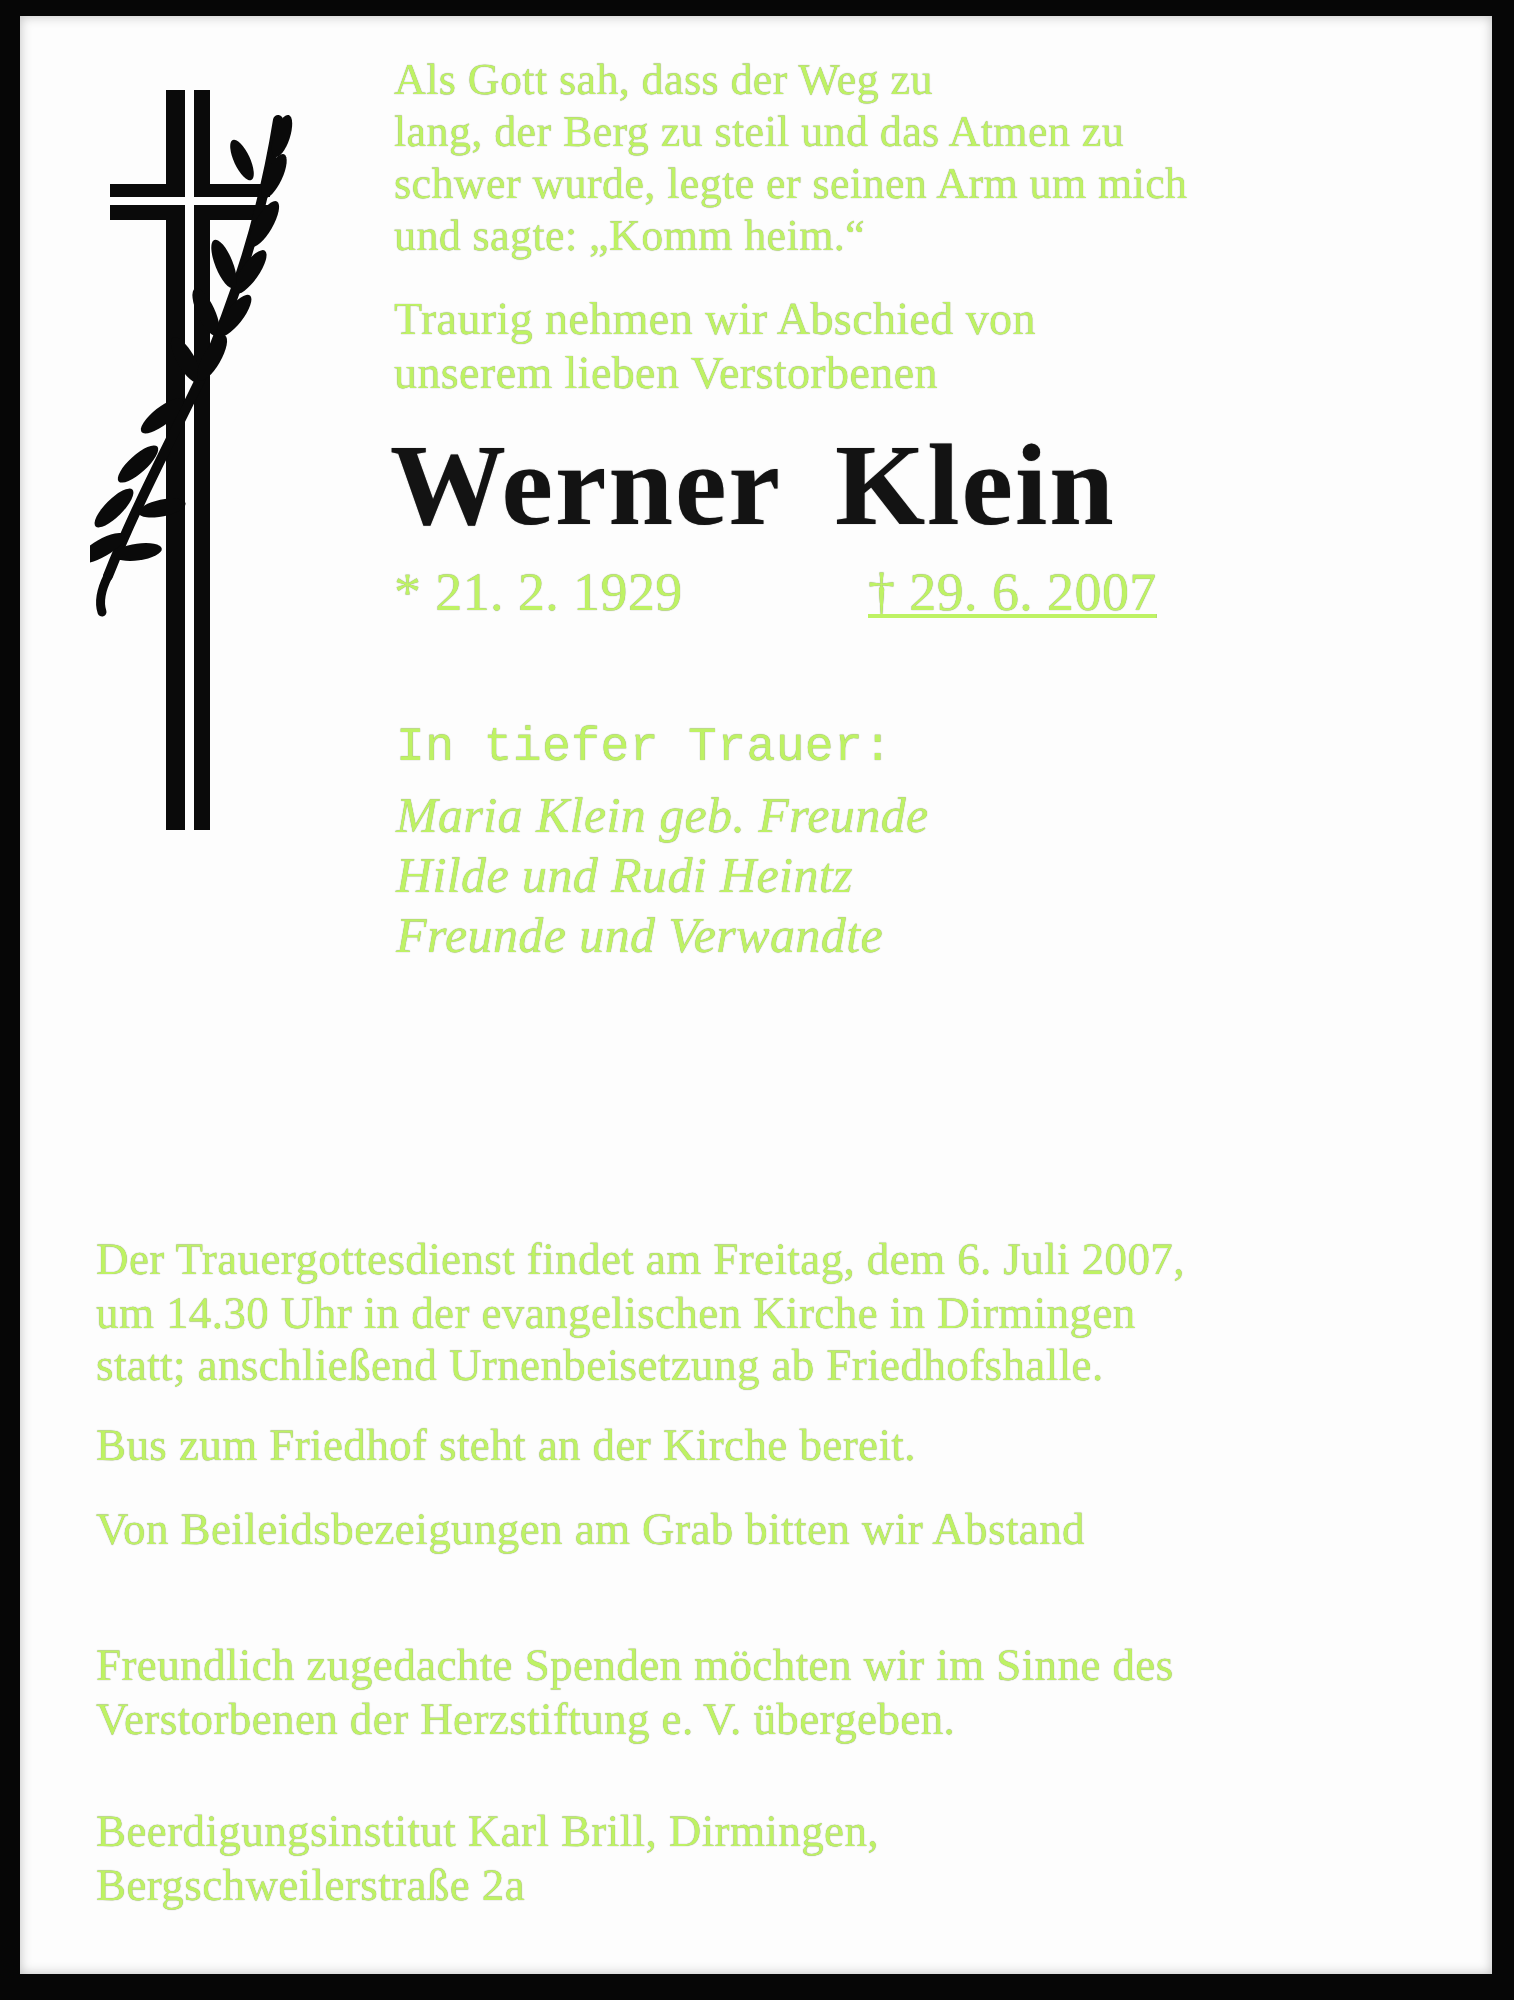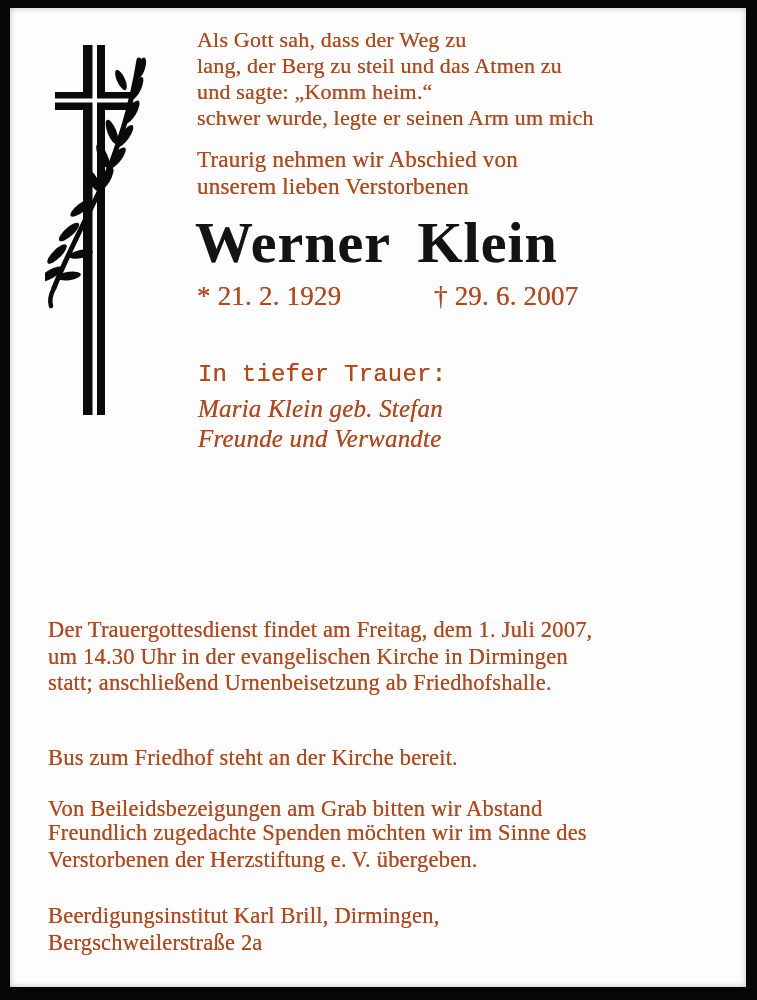--- a/index.html
+++ b/index.html
@@ -15,40 +15,40 @@
     overflow: hidden;
   }
   .sheet {
     position: absolute;
     left: 10px; top: 8px; right: 11px; bottom: 13px;
     background: #fdfdfd;
     box-shadow: inset 0 0 6px rgba(0,0,0,0.25);
   }
   .txt {
     position: absolute;
-    color: #c2410c;
+    color: #bef264;
     letter-spacing: 0.2px;
     white-space: nowrap;
     text-shadow: 0 0 0.5px rgba(20,20,20,0.55);
   }
   .txt span { display: block; }
   .quote        { left: 197px; top: 27px;  font-size: 22px;   line-height: 26px; }
   .intro        { left: 197px; top: 146px; font-size: 23px;   line-height: 27px; }
   .deceased     { left: 195px; top: 213px; font-size: 58px;   line-height: 60px;
                   font-weight: bold; letter-spacing: 1px; word-spacing: 12px; color: #131313; }
   .dates        { top: 281px; font-size: 27px; line-height: 30px; font-weight: 500; }
   .date-birth   { left: 197px; }
-  .date-death   { left: 434px; }
+  .date-death   { left: 434px; text-decoration: underline; }
   .trauer-head  { left: 198px; top: 361px; font-size: 24px;   line-height: 28px; font-family: Liberation Mono, monospace; }
   .mourners     { left: 198px; top: 394px; font-size: 25px;   line-height: 30px; font-style: italic; }
   .place-date   { left: 48px;  top: 554px; font-size: 24px;   line-height: 28px; }
   .body-par     { left: 48px;  font-size: 22.5px; line-height: 26.5px; }
   .service      { top: 617px; }
-  .bus          { top: 745px; }
-  .condolence   { top: 752px; margin-top: 44px; }
+  .bus          { top: 710px; }
+  .condolence   { top: 752px; }
   .donation     { top: 820px; }
   .undertaker   { top: 902px; line-height: 27px; }
   .emblem {
     position: absolute;
     left: 45px; top: 40px;
     width: 110px; height: 380px;
   }
 </style>
 </head>
 <body>
@@ -83,44 +83,45 @@
     <ellipse cx="0" cy="0" rx="13" ry="4.4" fill="#0a0a0a" transform="translate(67,92)  rotate(-112)"></ellipse>
     <ellipse cx="0" cy="0" rx="13" ry="4.4" fill="#0a0a0a" transform="translate(87,72)  rotate(-60)"></ellipse>
     <ellipse cx="0" cy="0" rx="12" ry="4.2" fill="#0a0a0a" transform="translate(92,48)  rotate(-65)"></ellipse>
     <ellipse cx="0" cy="0" rx="11" ry="4" fill="#0a0a0a" transform="translate(96,28)  rotate(-72)"></ellipse>
     <ellipse cx="0" cy="0" rx="11" ry="4" fill="#0a0a0a" transform="translate(76,40)  rotate(-115)"></ellipse>
   </svg>
 
   <div class="txt quote">
     <span>Als Gott sah, dass der Weg zu</span>
     <span>lang, der Berg zu steil und das Atmen zu</span>
+    <span>schwer wurde, legte er seinen Arm um mich</span>
     <span>und sagte: „Komm heim.“</span>
-    <span>schwer wurde, legte er seinen Arm um mich</span>
   </div>
 
   <div class="txt intro">
     <span>Traurig nehmen wir Abschied von</span>
     <span>unserem lieben Verstorbenen</span>
   </div>
 
   <div class="txt deceased">Werner Klein</div>
 
   <div class="txt dates date-birth">* 21. 2. 1929</div>
   <div class="txt dates date-death">† 29. 6. 2007</div>
 
   <div class="txt trauer-head">In tiefer Trauer:</div>
 
   <div class="txt mourners">
-    <span>Maria Klein geb. Stefan</span>
+    <span>Maria Klein geb. Freunde</span>
+    <span>Hilde und Rudi Heintz</span>
     <span>Freunde und Verwandte</span>
   </div>
 
 
   <div class="txt body-par service">
-    <span>Der Trauergottesdienst findet am Freitag, dem 1. Juli 2007,</span>
+    <span>Der Trauergottesdienst findet am Freitag, dem 6. Juli 2007,</span>
     <span>um 14.30 Uhr in der evangelischen Kirche in Dirmingen</span>
     <span>statt; anschließend Urnenbeisetzung ab Friedhofshalle.</span>
   </div>
 
   <div class="txt body-par bus">Bus zum Friedhof steht an der Kirche bereit.</div>
 
   <div class="txt body-par condolence">
     <span>Von Beileidsbezeigungen am Grab bitten wir Abstand</span>
   </div>
 

